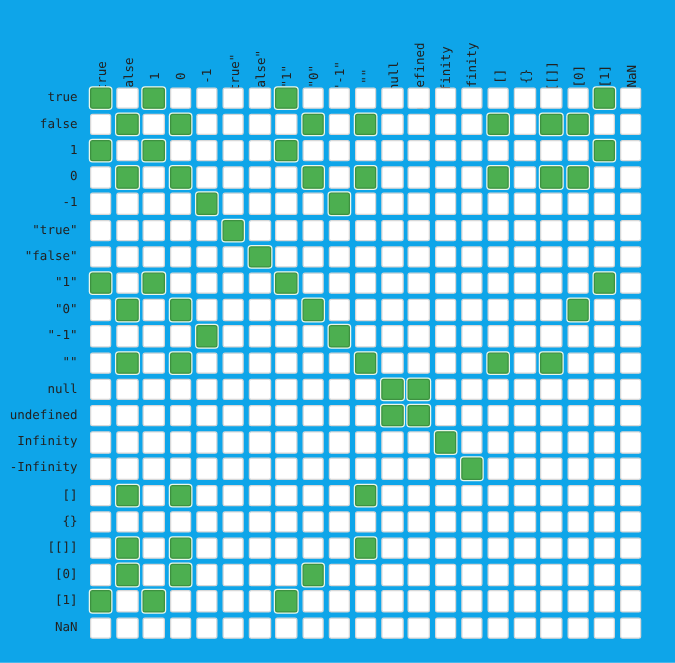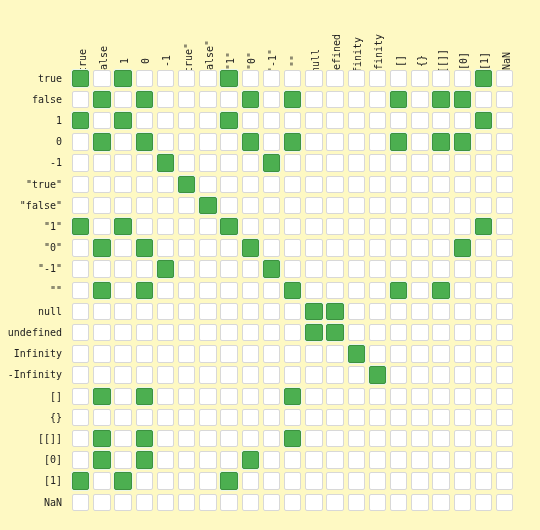--- a/index.html
+++ b/index.html
@@ -11,21 +11,21 @@
     height: 530px;
     background: #f0f0f0;
     font-family: "DejaVu Sans Mono", "Liberation Mono", monospace;
     overflow: hidden;
   }
 
   #matrix-app {
     position: relative;
     width: 540px;
     height: 530px;
-    background: #fef9c3;
+    background: #0ea5e9;
   }
 
   
   #col-header-strip {
     position: absolute;
     left: 72px;
     top: 0px;
     width: 448px;
     height: 68px;
   }

